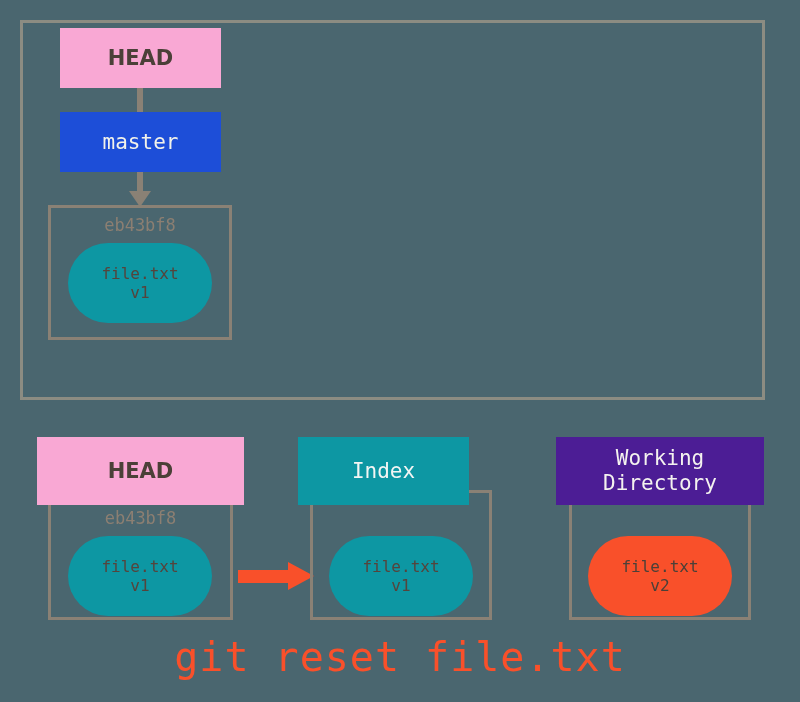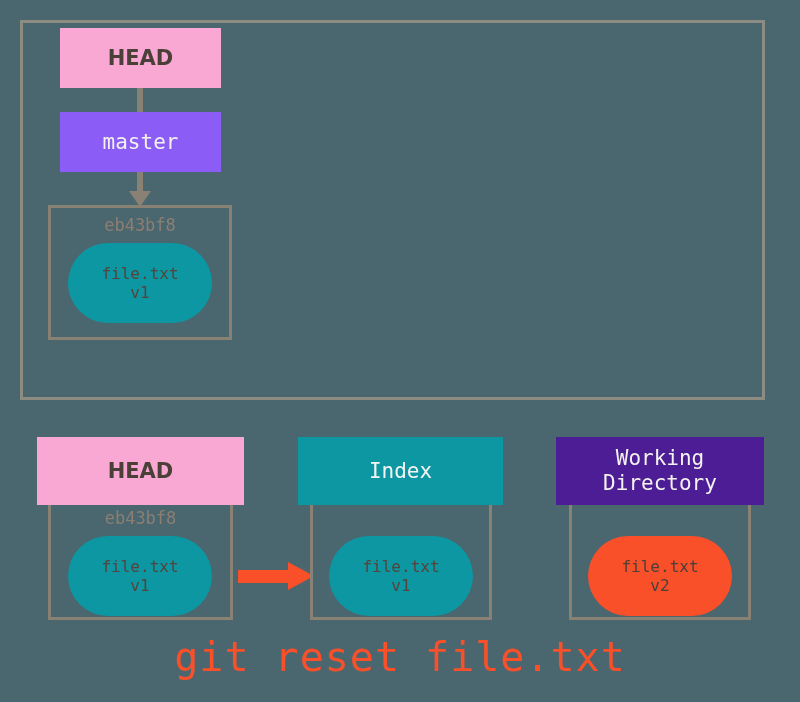--- a/index.html
+++ b/index.html
@@ -57,21 +57,21 @@
   .box-head {
     background: #f9a8d4;
     color: #4b4038;
     font-size: 21px;
     font-family: "DejaVu Sans", "Liberation Sans", sans-serif;
     font-weight: 600;
   }
 
   
   .box-master {
-    background: #8b5cf6;
+    background: #1d4ed8;
     color: #f2f2ea;
     font-size: 21px;
   }
 
   
   .box-index {
     background: #0d97a3;
     color: #f3f5f4;
     font-size: 21px;
   }
@@ -174,21 +174,21 @@
   <div class="abs sha-label" style="left:48px; top:508px; width:185px;">eb43bf8</div>
   <div class="abs blob blob-teal" style="left:68px; top:536px; width:144px; height:80px;">
     <span>file.txt
 v1</span>
   </div>
 
   <div class="abs harrow-shaft" style="left:238px; top:570px; width:50px; height:13px;"></div>
   <div class="abs harrow-head" style="left:288px; top:562px;"></div>
 
   <div class="abs area-frame" style="left:310px; top:490px; width:182px; height:130px;"></div>
-  <div class="abs flat-box box-index" style="left:298px; top:437px; width:205px; height:68px;">
+  <div class="abs flat-box box-index" style="left:298px; top:437px; width:171px; height:68px;">
     <span>Index</span>
   </div>
   <div class="abs blob blob-teal" style="left:329px; top:536px; width:144px; height:80px;">
     <span>file.txt
 v1</span>
   </div>
 
   <div class="abs area-frame" style="left:569px; top:490px; width:182px; height:130px;"></div>
   <div class="abs flat-box box-workdir" style="left:556px; top:437px; width:208px; height:68px;">
     <span>Working

